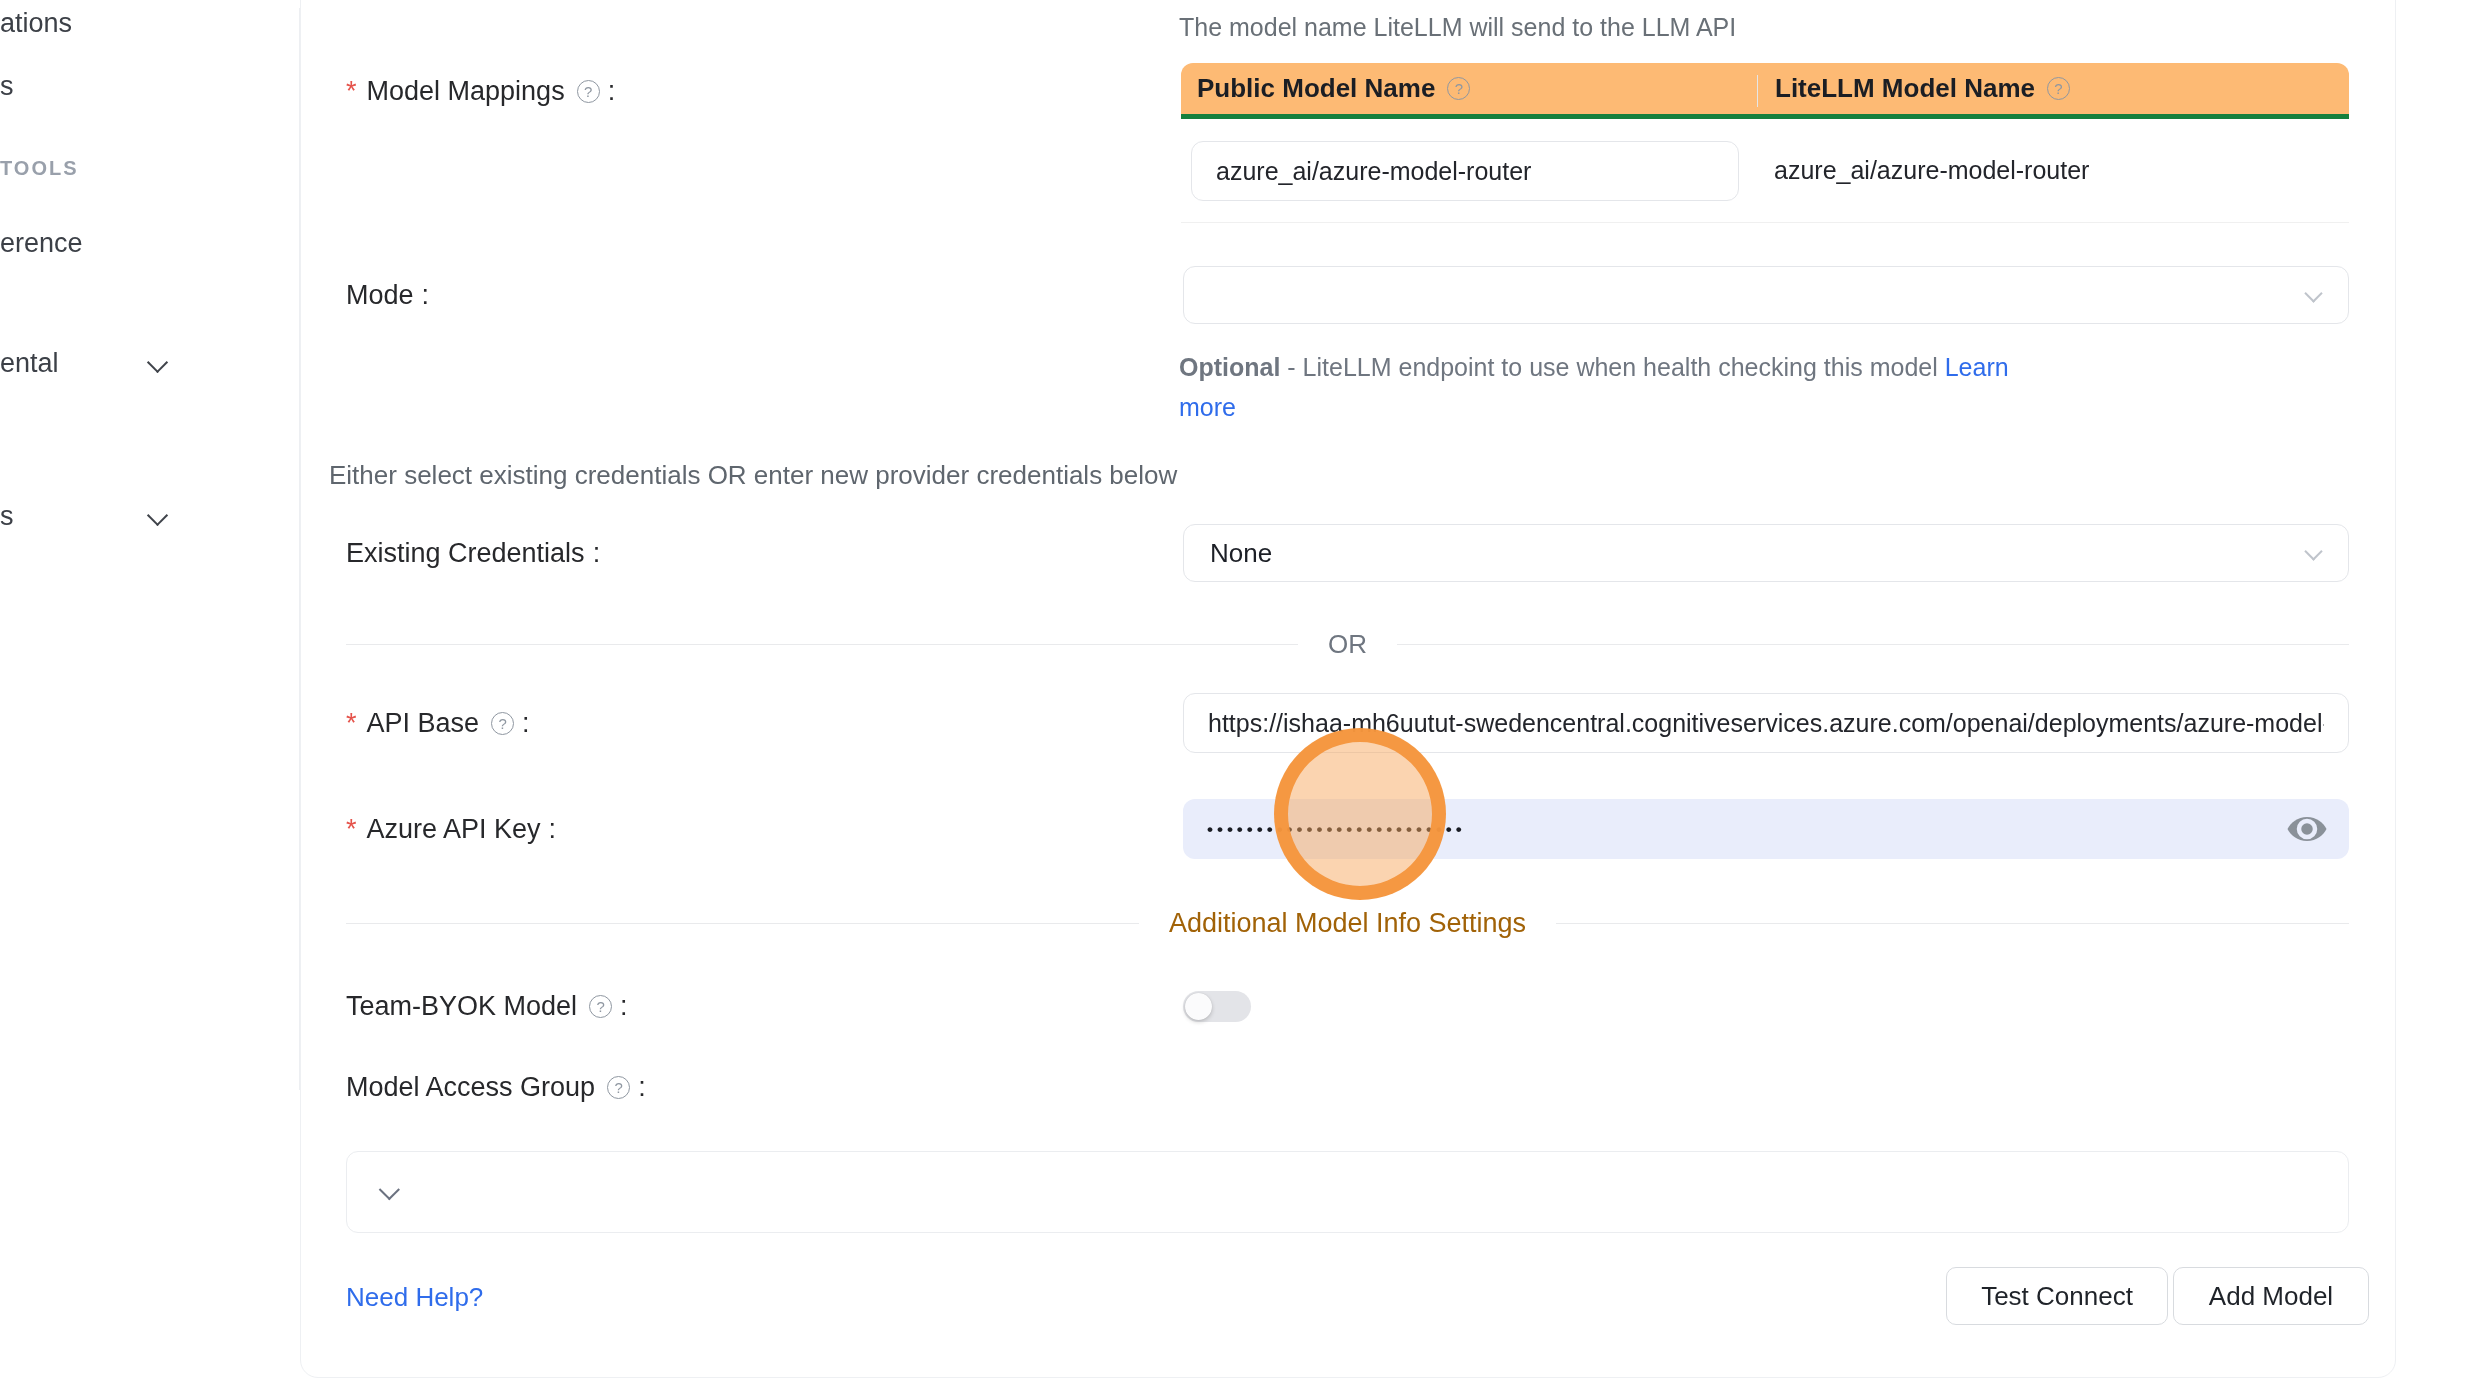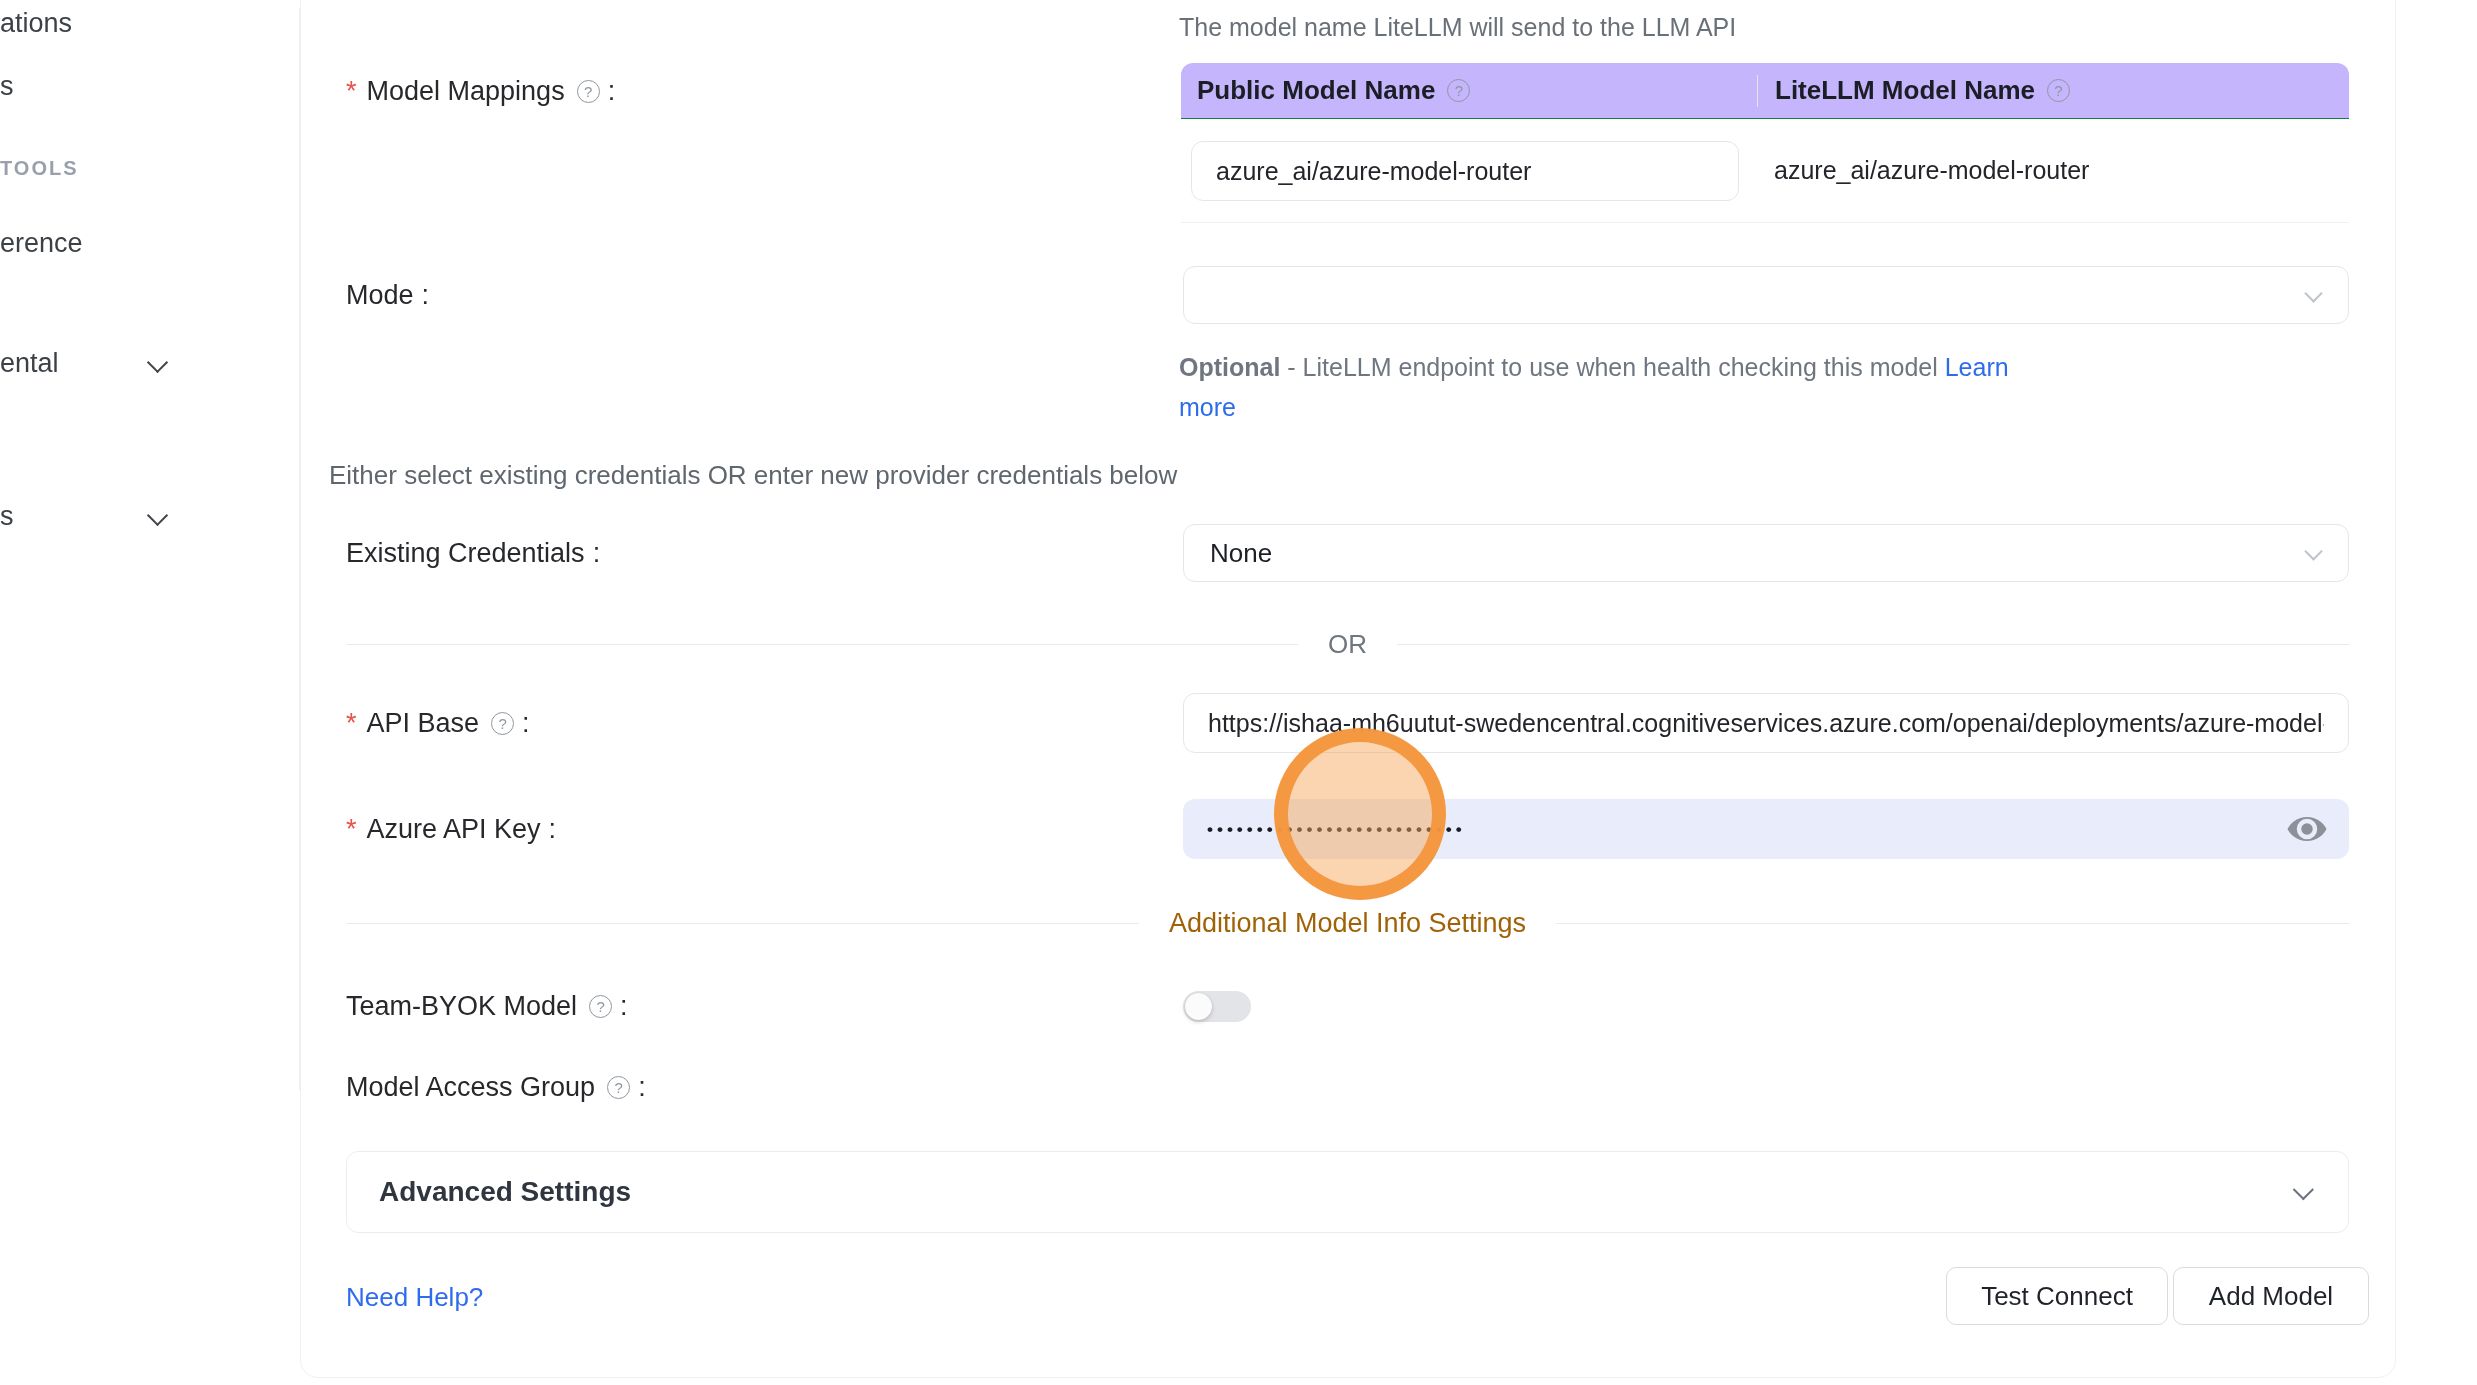--- a/index.html
+++ b/index.html
@@ -40,22 +40,22 @@
                      transform:rotate(45deg); }
   .placeholder { color:#c3c7ce; }
 
   .textinput { height:60px; background:#fff; border:1px solid #e4e6ea; border-radius:12px;
                font-size:25px; color:#23252b; padding:0 24px; width:100%;
                font-family:"Liberation Sans", sans-serif; outline:none;
                white-space:nowrap; overflow:hidden; text-overflow:clip; }
 
   
   .mtable { position:absolute; left:880px; width:1168px; }
-  .mtable .thead { height:56px; background:#c4b5fd; border-radius:12px 12px 0 0;
-                   border-bottom:1px solid #15803d; display:flex; align-items:center;
+  .mtable .thead { height:56px; background:#fdba74; border-radius:12px 12px 0 0;
+                   border-bottom:5px solid #15803d; display:flex; align-items:center;
                    position:relative; }
   .mtable .th { font-size:26px; font-weight:700; color:#1b1e24; display:flex; align-items:center; }
   .mtable .th1 { padding-left:16px; width:577px; }
   .mtable .coldiv { position:absolute; left:576px; top:12px; width:1px; height:32px; background:#e6e6e6; }
   .mtable .trow { height:104px; position:relative; border-bottom:1px solid #f0f0f0;
                   display:flex; align-items:center; }
   .mtable .cell-input { position:absolute; left:10px; top:22px; width:548px; }
   .mtable .cell2 { position:absolute; left:593px; font-size:25px; color:#23252b; }
 
   .divider { position:absolute; left:45px; width:2003px; height:30px;
@@ -224,21 +224,20 @@
     <div class="knob"></div>
   </div>
 
   <div class="lblrow" style="top:1086px">
     <span>Model Access Group</span>
     <span class="qicon"></span>
     <span class="colon">:</span>
   </div>
 
   <div class="advanced">
-    <span class="title">Advanced Settings</span>
     <span class="chev"></span>
   </div>
 
   <a class="link needhelp">Need Help?</a>
   <button class="btn" style="top:1286px;left:1645px;width:222px">
     <span>Test Connect</span>
   </button>
   <button class="btn" style="top:1286px;left:1872px;width:196px">
     <span>Add Model</span>
   </button>

